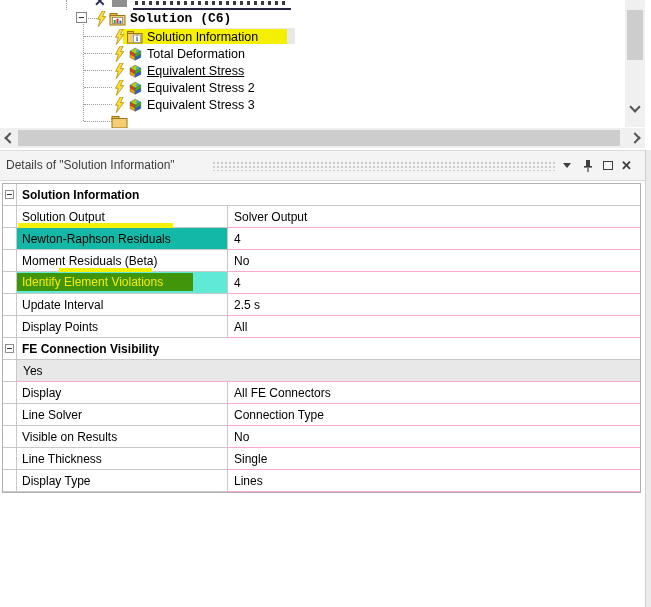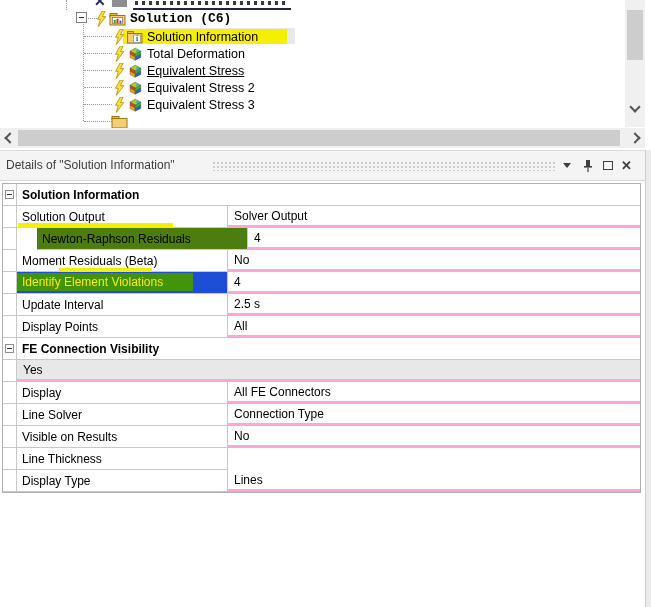--- a/index.html
+++ b/index.html
@@ -55,25 +55,25 @@
 
   
   .d-table{position:absolute;left:2px;top:183px;width:639px;border:1px solid #b0b0b0;box-sizing:border-box;background:#fff;}
   .d-row{display:flex;height:22px;box-sizing:border-box;font-size:12px;color:#000;}
   .d-gutter{width:14px;border-right:1px solid #c8c8c8;border-bottom:1px solid #c8c8c8;box-sizing:border-box;
             display:flex;align-items:center;justify-content:center;}
   .d-section-cell{flex:1;border-bottom:1px solid #c8c8c8;box-sizing:border-box;display:flex;align-items:center;
                   padding-left:5px;font-weight:bold;}
   .d-label{width:211px;border-right:1px solid #c8c8c8;border-bottom:1px solid #c8c8c8;box-sizing:border-box;
            display:flex;align-items:center;padding-left:5px;position:relative;}
-  .d-value{flex:1;border-bottom:3px solid #f9a8d4;box-sizing:border-box;display:flex;align-items:center;padding-left:6px;}
+  .d-value{flex:1;border-bottom:1px solid #f9a8d4;box-sizing:border-box;display:flex;align-items:center;padding-left:6px;}
   .mini-minus{width:9px;height:9px;background:#fff;border:1px solid #909090;box-sizing:border-box;position:relative;}
   .mini-minus::before{content:"";position:absolute;left:1px;right:1px;top:3px;height:1px;background:#333;}
-  .lab-yellow{background:#4d7c0f;margin-left:20px;}
-  .lab-selected{background:#1d4ed8;padding-left:12px;text-decoration:underline;}
+  .lab-yellow{background:#14b8a6;}
+  .lab-selected{background:#5eead4;padding-left:12px;text-decoration:underline;}
   .lab-selected .green-marker{position:absolute;left:0;top:1px;bottom:2px;width:176px;background:#41950b;
         display:flex;align-items:center;padding-left:5px;box-sizing:border-box;color:#f5ee00;}
   .val-gray{background:#e8e8e8;}
   .marker-strip{position:absolute;background:#f5ef03;z-index:5;}
 </style>
 </head>
 <body>
 
 <div class="app">
 
@@ -299,20 +299,21 @@
         <div class="d-value">Connection Type</div>
       </div>
       <div class="d-row">
         <div class="d-gutter"></div>
         <div class="d-label">Visible on Results</div>
         <div class="d-value">No</div>
       </div>
       <div class="d-row">
         <div class="d-gutter"></div>
         <div class="d-label">Line Thickness</div>
+        <div class="d-value">Single</div>
       </div>
       <div class="d-row">
         <div class="d-gutter"></div>
         <div class="d-label">Display Type</div>
         <div class="d-value">Lines</div>
       </div>
     </div>
 
   <div class="right-strip"></div>
 </div>

